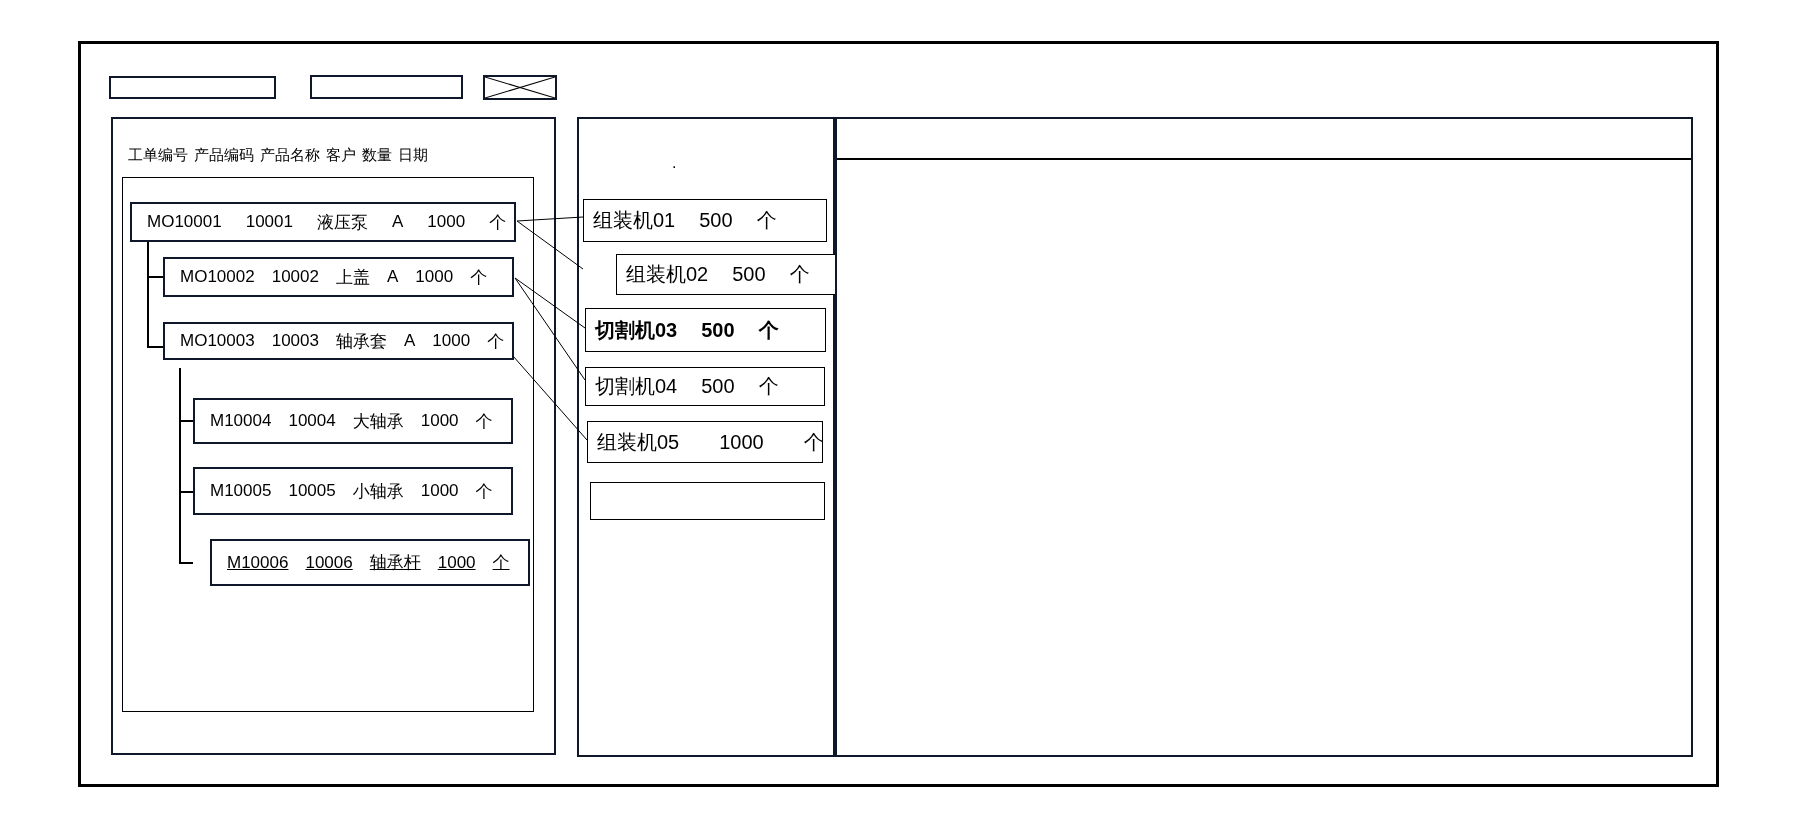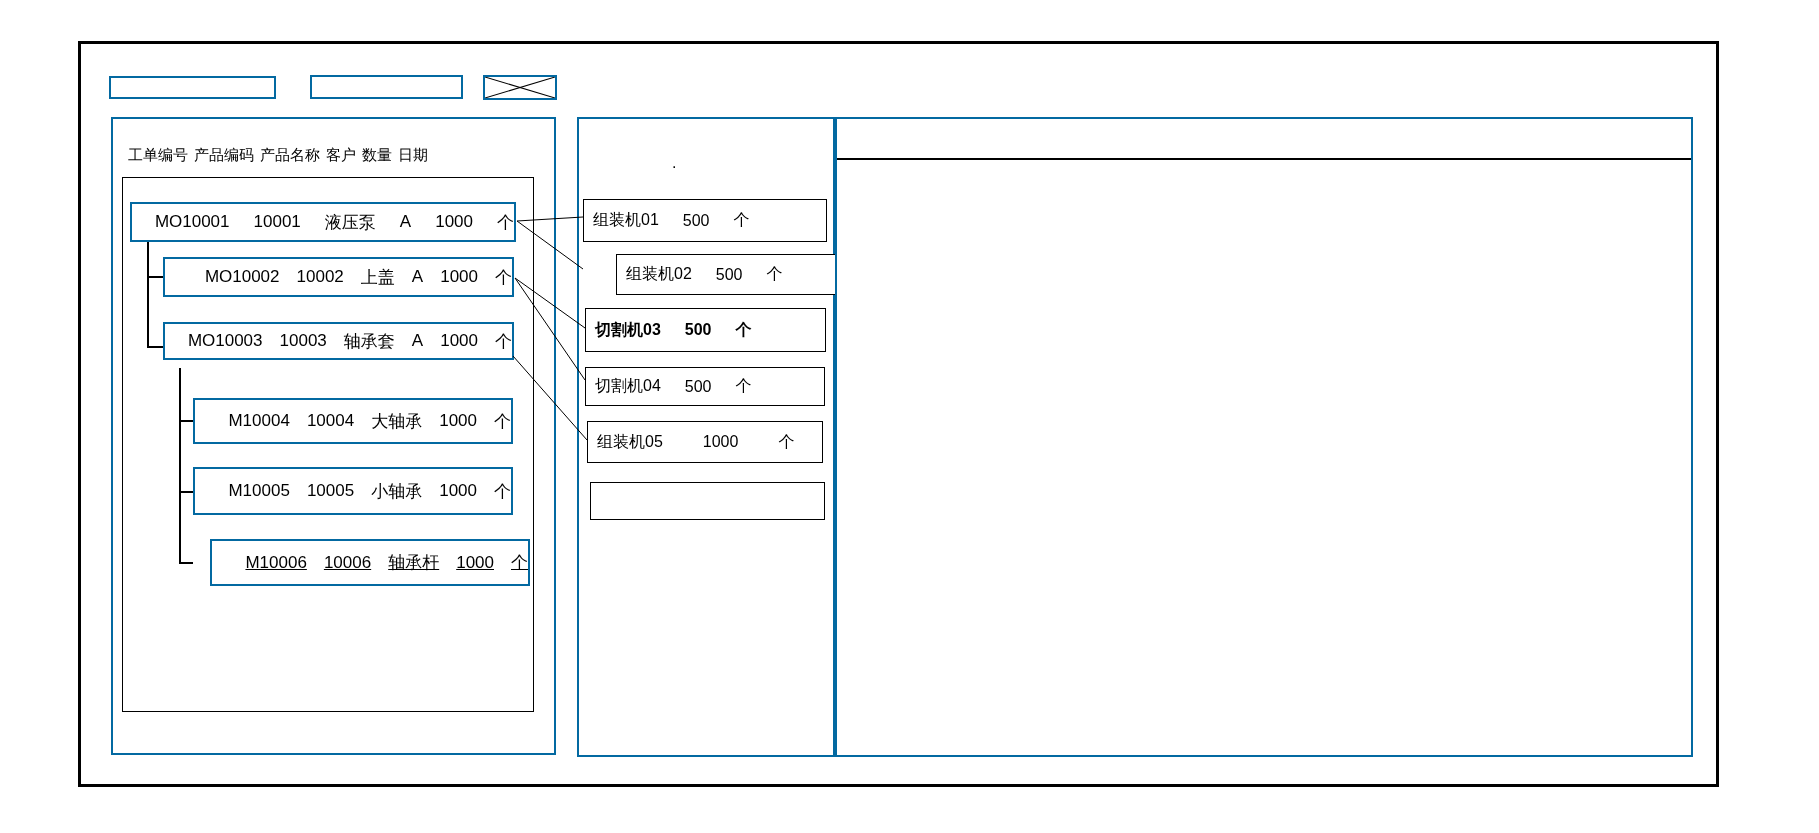--- a/index.html
+++ b/index.html
@@ -3,21 +3,21 @@
 <meta charset="utf-8">
 <style>
   * { margin:0; padding:0; box-sizing:border-box; }
   html,body { background:#ffffff; }
   body {
     width:1819px; height:833px; position:relative; overflow:hidden;
     font-family:"Liberation Sans","DejaVu Sans",sans-serif; color:#000;
   }
   .abs { position:absolute; }
   .outer-window { left:78px; top:41px; width:1641px; height:746px; border:3px solid #000; background:#fff; }
-  .wire-box { border:2px solid #0369a1; background:#fff;justify-content:flex-end; }
+  .wire-box { border:2px solid #0f172a; background:#fff; }
   .thin-box { border:1.5px solid #000; background:#fff; }
 
   
   .top-rect1 { left:109px; top:76px; width:167px; height:23px; }
   .top-rect2 { left:310px; top:75px; width:153px; height:24px; }
   .xbox { left:483px; top:75px; width:74px; height:25px; }
   .xbox svg { display:block; width:100%; height:100%; }
 
   
   .left-panel   { left:111px; top:117px; width:445px; height:638px; }
@@ -36,21 +36,21 @@
   .node-2 { left:163px; top:257px; width:351px; height:40px; }
   .node-3 { left:163px; top:322px; width:351px; height:38px; }
   .node-4 { left:193px; top:398px; width:320px; height:46px; }
   .node-5 { left:193px; top:467px; width:320px; height:48px; }
   .node-6 { left:210px; top:539px; width:320px; height:47px;text-decoration:underline; }
 
   
   .branch { background:#000; }
 
   
-  .machine { display:flex; align-items:center; gap:24px; font-size:16px; white-space:nowrap; padding-left:9px; }
+  .machine { display:flex; align-items:center; gap:24px; font-size:20px; white-space:nowrap; padding-left:9px; }
   .machine-1 { left:583px; top:199px; width:244px; height:43px; }
   .machine-2 { left:616px; top:254px; width:243px; height:41px;text-align:right; }
   .machine-3 { left:585px; top:308px; width:241px; height:44px;font-weight:bold; }
   .machine-4 { left:585px; top:367px; width:240px; height:39px; }
   .machine-5 { left:587px; top:421px; width:236px; height:42px;gap:40px; }
   .machine-6 { left:590px; top:482px; width:235px; height:38px; }
 
   .dot-mark { left:672px; top:154px; font-size:16px; }
 
   .link-overlay { left:0; top:0; width:1819px; height:833px; pointer-events:none; }

